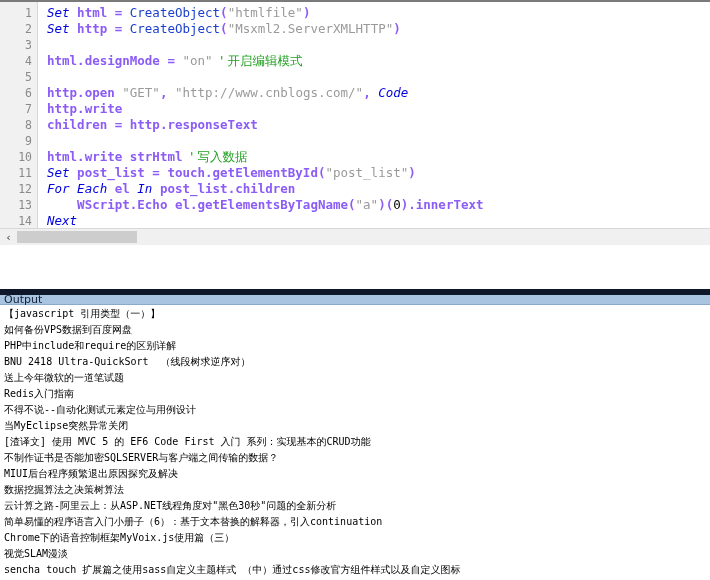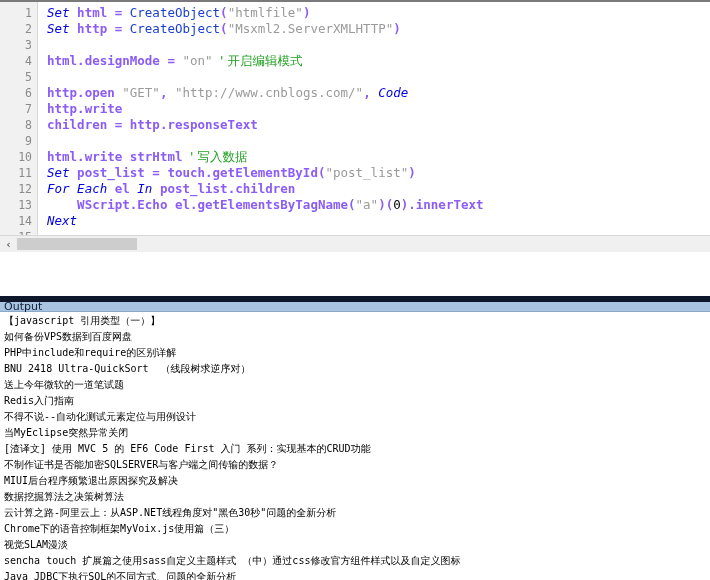--- a/index.html
+++ b/index.html
@@ -216,19 +216,20 @@
       <div class="output-line">BNU 2418 Ultra-QuickSort  （线段树求逆序对）</div>
       <div class="output-line">送上今年微软的一道笔试题</div>
       <div class="output-line">Redis入门指南</div>
       <div class="output-line">不得不说--自动化测试元素定位与用例设计</div>
       <div class="output-line">当MyEclipse突然异常关闭</div>
       <div class="output-line">[渣译文] 使用 MVC 5 的 EF6 Code First 入门 系列：实现基本的CRUD功能</div>
       <div class="output-line">不制作证书是否能加密SQLSERVER与客户端之间传输的数据？</div>
       <div class="output-line">MIUI后台程序频繁退出原因探究及解决</div>
       <div class="output-line">数据挖掘算法之决策树算法</div>
       <div class="output-line">云计算之路-阿里云上：从ASP.NET线程角度对"黑色30秒"问题的全新分析</div>
+      <div class="output-line">简单易懂的程序语言入门小册子（6）：基于文本替换的解释器，引入continuation</div>
       <div class="output-line">Chrome下的语音控制框架MyVoix.js使用篇（三）</div>
       <div class="output-line">视觉SLAM漫淡</div>
       <div class="output-line">sencha touch 扩展篇之使用sass自定义主题样式 （中）通过css修改官方组件样式以及自定义图标</div>
       <div class="output-line">Java JDBC下执行SQL的不同方式、问题的全新分析</div>
     </div>
 
 </div>
 
 </body></html>

